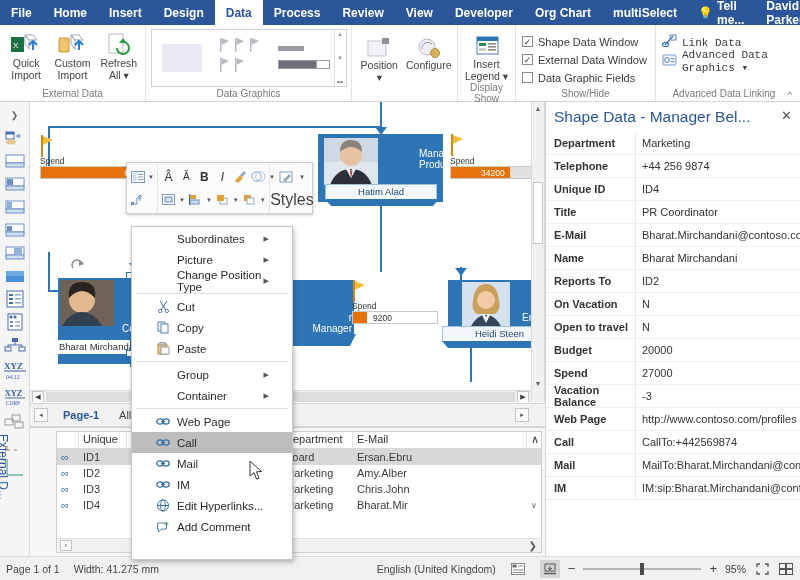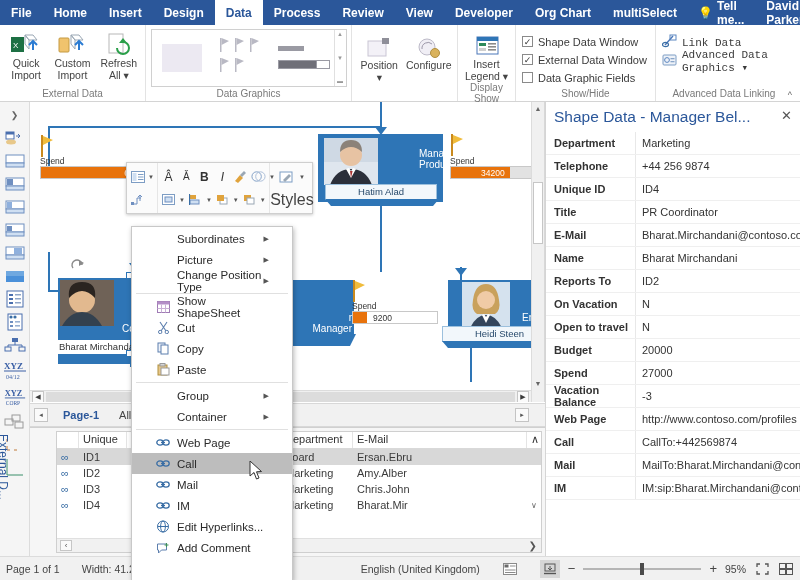--- a/index.html
+++ b/index.html
@@ -109,21 +109,21 @@
   #shapedata .sdclose { font-size:13px; color:#555; padding:0 2px; }
   #shapedata .sdrow { display:flex; height:23px; align-items:center; border-bottom:1px solid #efefef;}
   #shapedata .k { width:90px; padding-left:8px; font-weight:bold; color:#333; font-size:11px;
                   border-right:1px solid #e8e8e8; height:100%; display:flex; align-items:center;}
   #shapedata .v { flex:1; padding-left:6px; color:#333; font-size:11px;
                   white-space:nowrap; overflow:hidden;}
 
   
   #statusbar { position:absolute; left:0; right:0; bottom:0; height:24px; background:#f1f1f1;
                border-top:1px solid #dcdcdc; display:flex; align-items:center;
-               font-size:10.5px; color:#444; padding:0 6px; gap:22px;}
+               font-size:10.5px; color:#444; padding:0 6px; gap:14px;}
   #statusbar .sright { margin-left:auto; display:flex; align-items:center; gap:8px;}
   .zslider { width:118px; height:2px; background:#b5b5b5; position:relative;}
   .zslider i { position:absolute; left:48%; top:-5px; width:4px; height:12px; background:#4a4a4a;}
   .sqbtn { width:16px;height:14px; display:inline-flex;align-items:center;justify-content:center;}
 
   
   #minitoolbar { position:absolute; left:126px; top:162px; width:187px; height:52px;
                  background:#fbfbfb; border:1px solid #cfcfcf; box-shadow:0 1px 3px rgba(0,0,0,.22);
                  display:flex; z-index:40; }
   #minitoolbar .mtsec { display:flex; flex-direction:column; justify-content:space-around;
@@ -848,32 +848,20 @@
   </div>
   <div class="mi">
     <span class="mic"></span>
     <span class="mtx">Change Position Type</span>
     <span class="arr">▶</span>
   </div>
   <div class="sep"></div>
 
   <div class="mi">
     <span class="mic">
-      <svg width="13" height="12" viewBox="0 0 13 12">
-          <rect x="0.5" y="0.5" width="12" height="11" fill="#fff" stroke="#a07bb5"></rect>
-          <rect x="0.5" y="0.5" width="12" height="3" fill="#b48fc7"></rect>
-          <line x1="4.5" y1="3.5" x2="4.5" y2="11.5" stroke="#c9b0d6"></line>
-          <line x1="8.5" y1="3.5" x2="8.5" y2="11.5" stroke="#c9b0d6"></line>
-          <line x1="0.5" y1="7.5" x2="12.5" y2="7.5" stroke="#c9b0d6"></line>
-        </svg>
-    </span>
-    <span class="mtx">Show ShapeSheet</span>
-  </div>
-  <div class="mi">
-    <span class="mic">
       <svg width="13" height="13" viewBox="0 0 13 13">
           <path d="M3 1 L9 10 M10 1 L4 10" stroke="#5d7fae" stroke-width="1.1" fill="none"></path>
           <circle cx="3.2" cy="11" r="1.7" fill="none" stroke="#5d7fae"></circle>
           <circle cx="9.8" cy="11" r="1.7" fill="none" stroke="#5d7fae"></circle>
         </svg>
     </span>
     <span class="mtx">Cut</span>
   </div>
   <div class="mi">
     <span class="mic">

